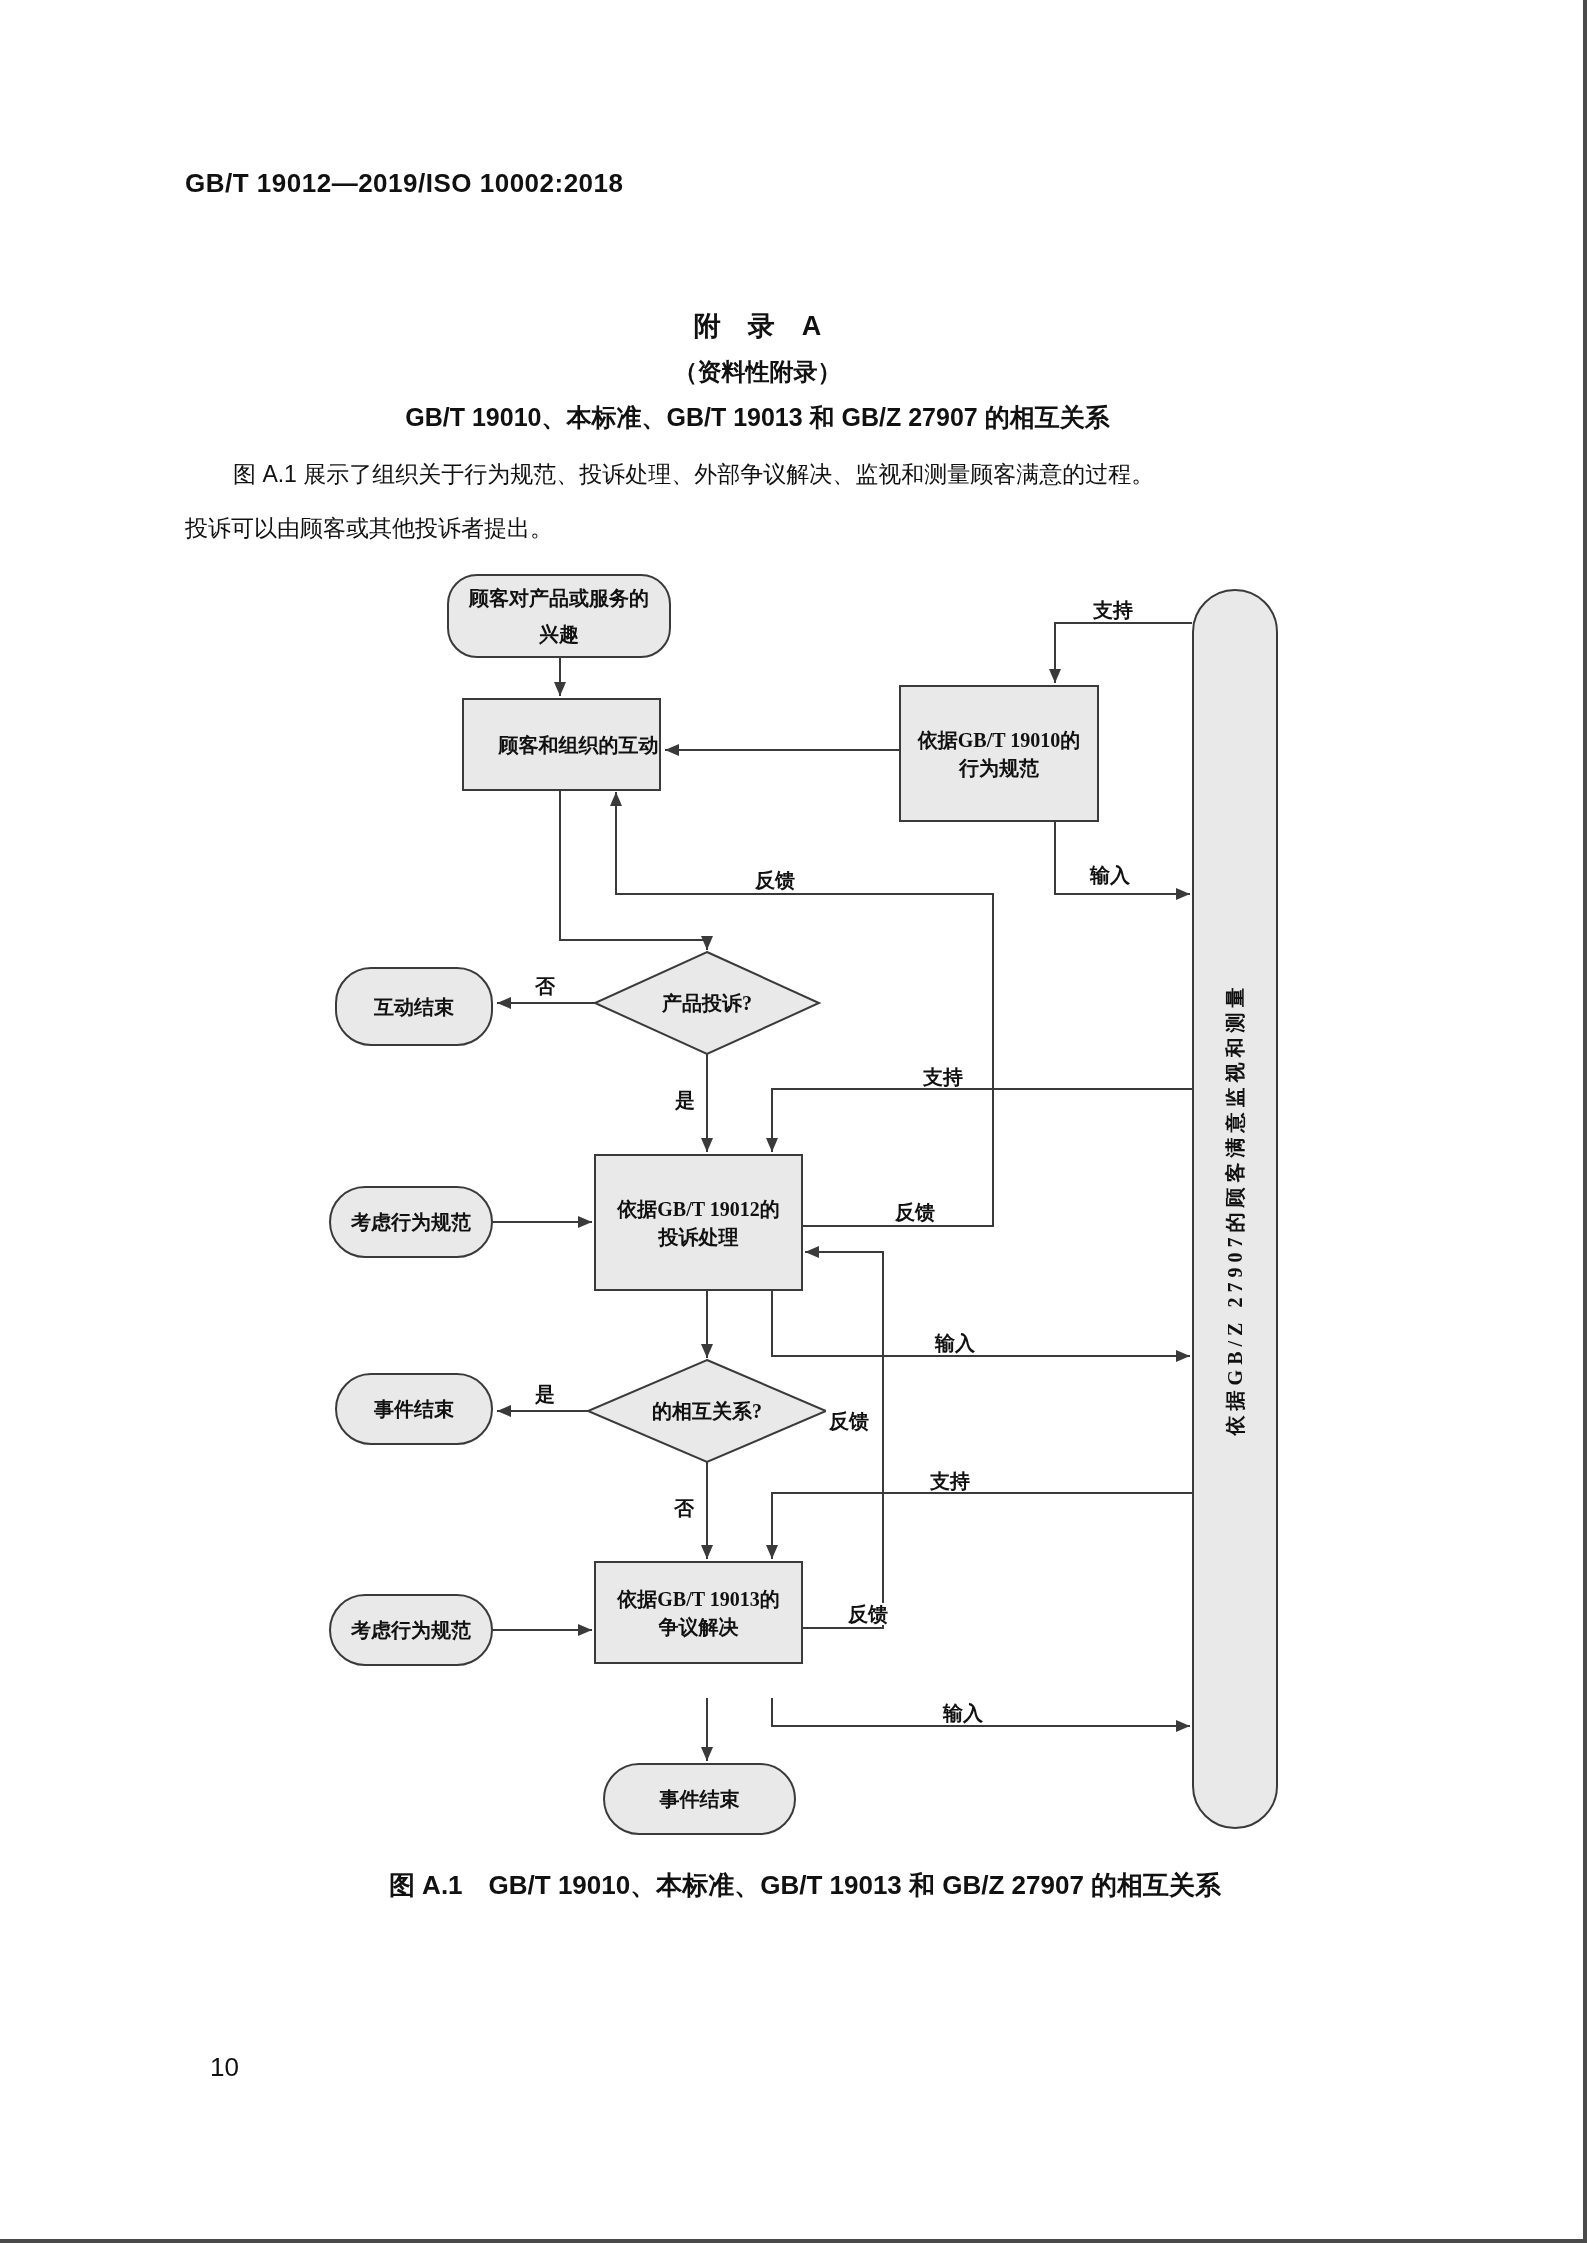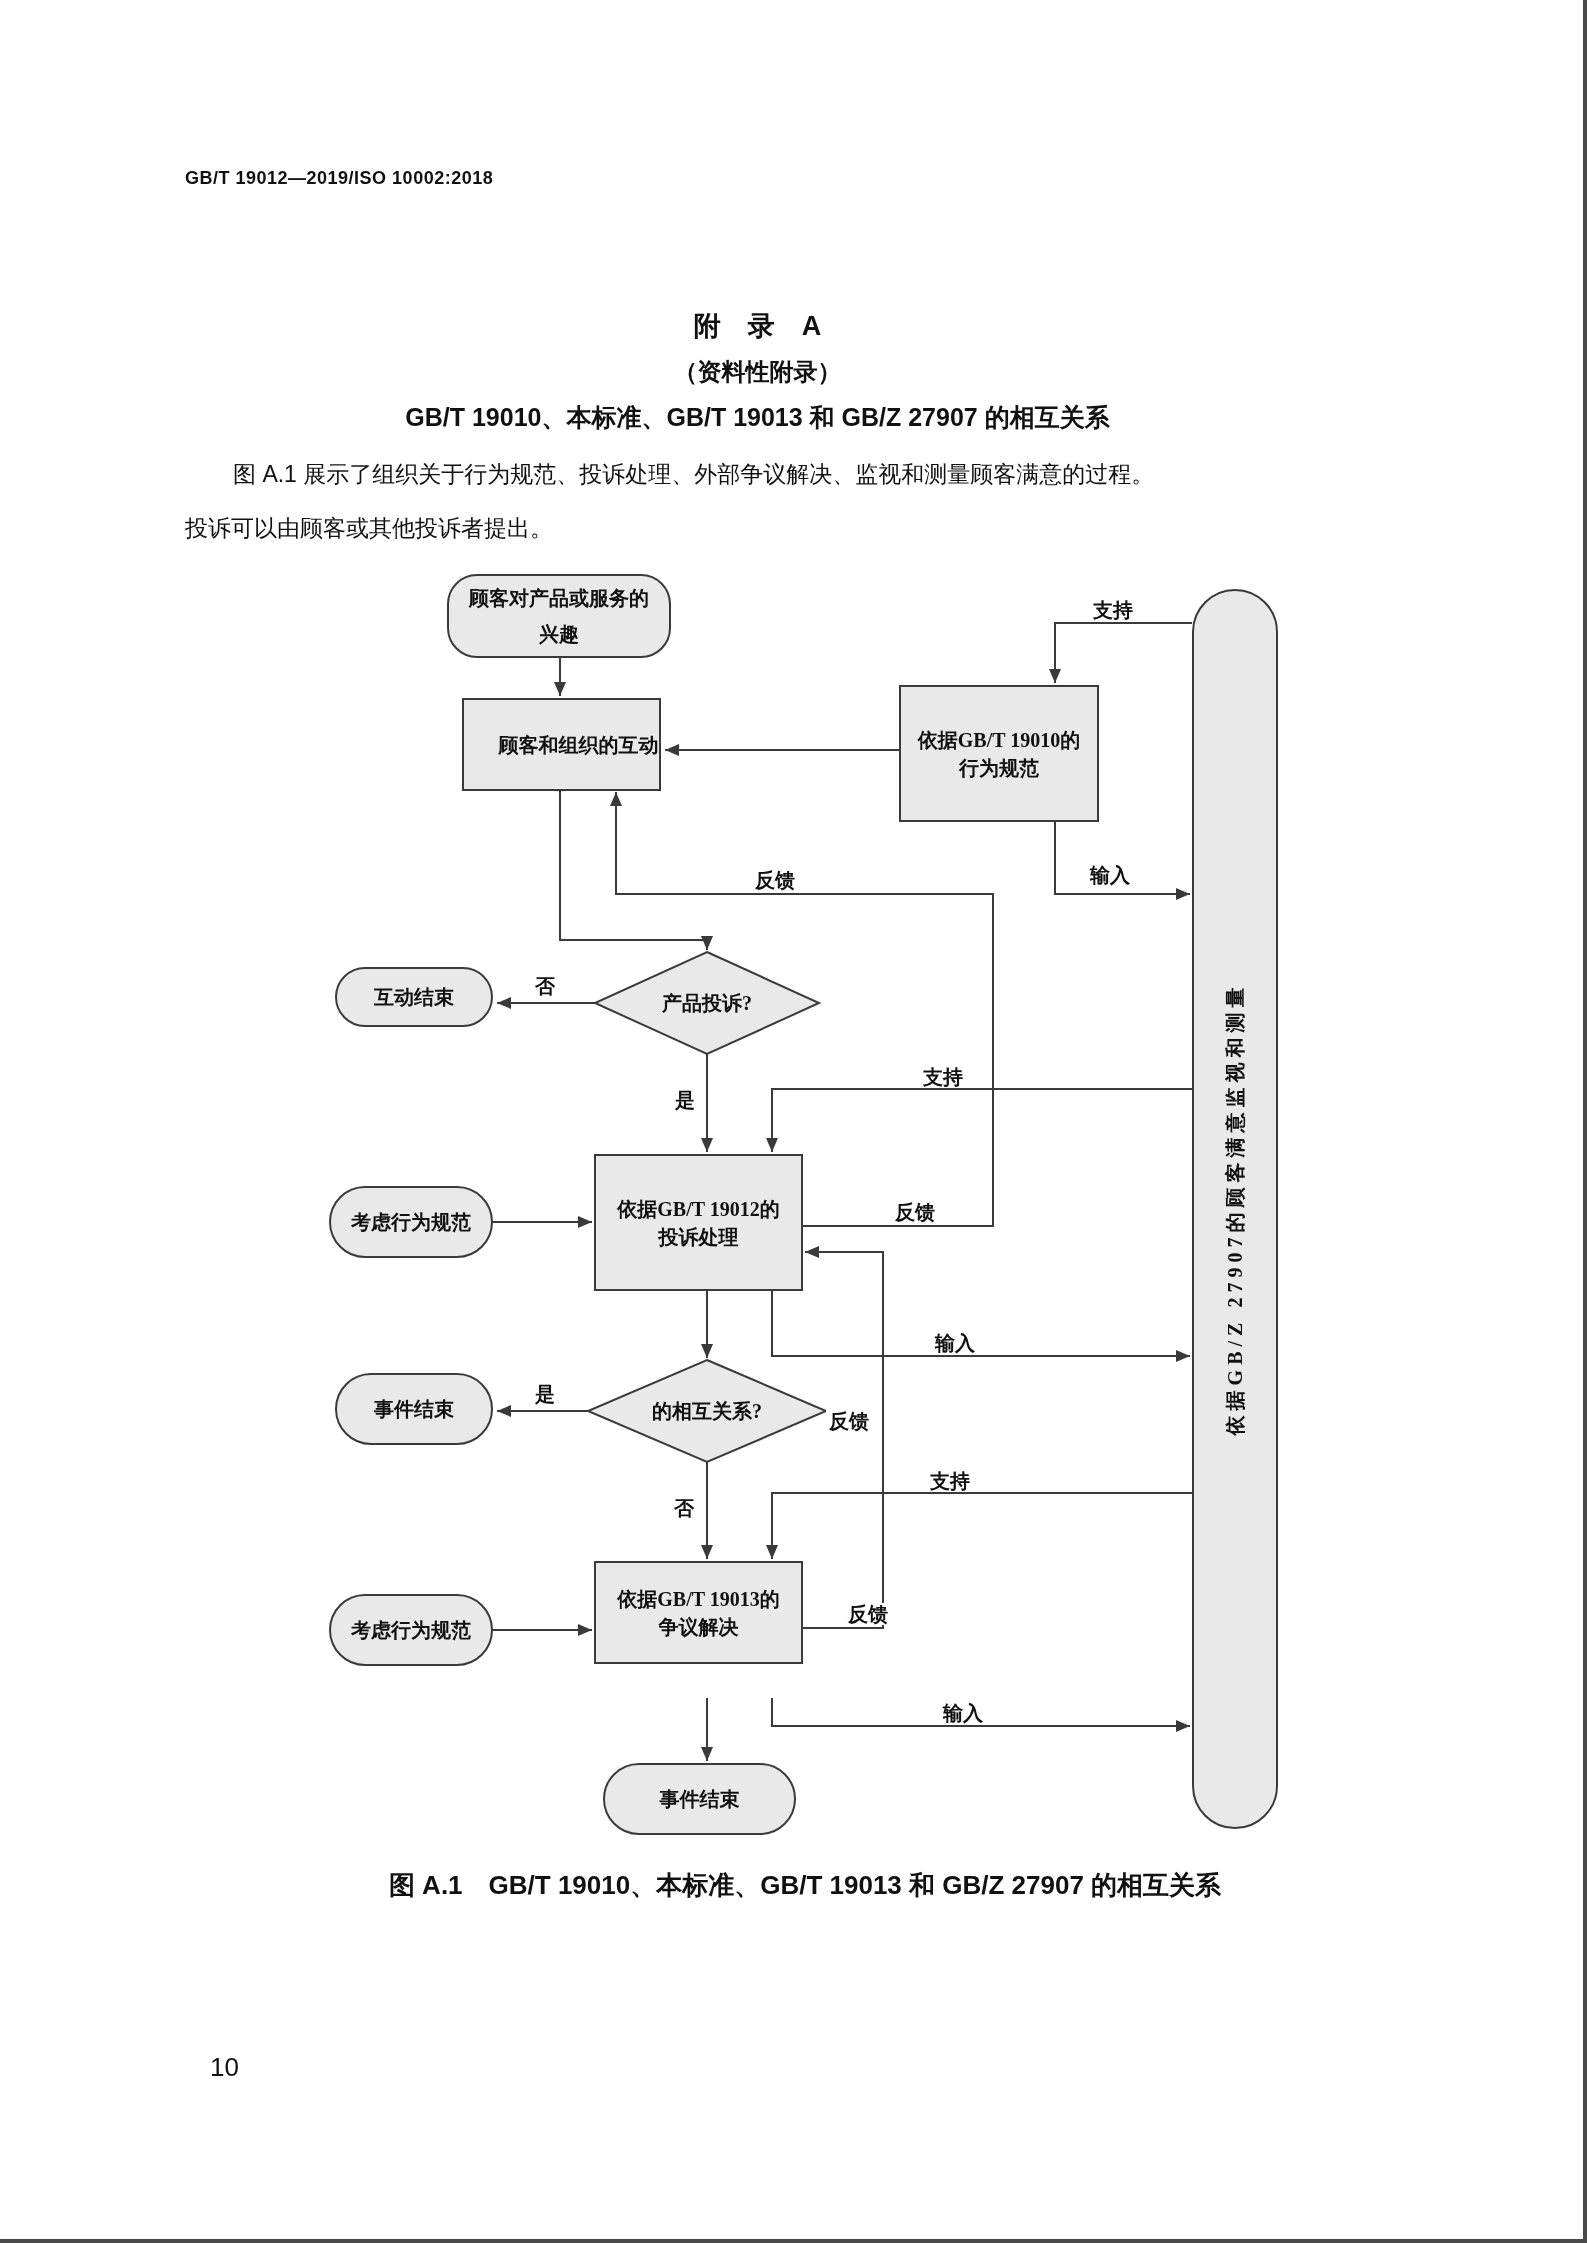--- a/index.html
+++ b/index.html
@@ -18,21 +18,21 @@
   .dlabel{position:absolute;display:flex;align-items:center;justify-content:center;
         font-family:"Liberation Serif",serif;font-weight:bold;font-size:20px;color:#111;}
   #connectors{position:absolute;left:0;top:0;}
   .scan-edge{position:absolute;background:#4a4a4a;}
 </style>
 </head>
 <body>
 
 <div id="page">
 
-  <div class="abs sans bold" style="left:185px;top:168px;font-size:18px;letter-spacing:0.5px;">GB/T 19012—2019/ISO 10002:2018</div>
+  <div class="abs sans bold" style="left:185px;top:168px;font-size:26px;letter-spacing:0.5px;">GB/T 19012—2019/ISO 10002:2018</div>
 
   <div class="center-wrap sans bold" style="top:308px;font-size:27px;">附　录　A</div>
 
   <div class="center-wrap sans bold" style="top:356px;font-size:24px;">（资料性附录）</div>
 
   <div class="center-wrap sans bold" style="top:401px;font-size:25px;">GB/T 19010、本标准、GB/T 19013 和 GB/Z 27907 的相互关系</div>
 
   <div class="abs serif" style="left:233px;top:459px;font-size:23px;">图 A.1 展示了组织关于行为规范、投诉处理、外部争议解决、监视和测量顾客满意的过程。</div>
 
   <div class="abs serif" style="left:185px;top:513px;font-size:23px;">投诉可以由顾客或其他投诉者提出。</div>
@@ -81,21 +81,21 @@
     <div>依据GB/T 19010的</div>
     <div>行为规范</div>
   </div>
 
   <div class="node" style="left:1192px;top:589px;width:86px;height:1240px;border-radius:44px;">
     <span style="transform:rotate(-90deg);white-space:nowrap;letter-spacing:5px;">依据GB/Z 27907的顾客满意监视和测量</span>
   </div>
 
   <div class="dlabel" style="left:607px;top:983px;width:200px;height:40px;">产品投诉?</div>
 
-  <div class="node stadium" style="left:335px;top:967px;width:158px;height:60px;">
+  <div class="node stadium" style="left:335px;top:967px;width:158px;height:79px;">
     <div>互动结束</div>
   </div>
 
   <div class="node stadium" style="left:329px;top:1186px;width:164px;height:72px;">
     <div>考虑行为规范</div>
   </div>
 
   <div class="node" style="left:594px;top:1154px;width:209px;height:137px;">
     <div>依据GB/T 19012的</div>
     <div>投诉处理</div>

